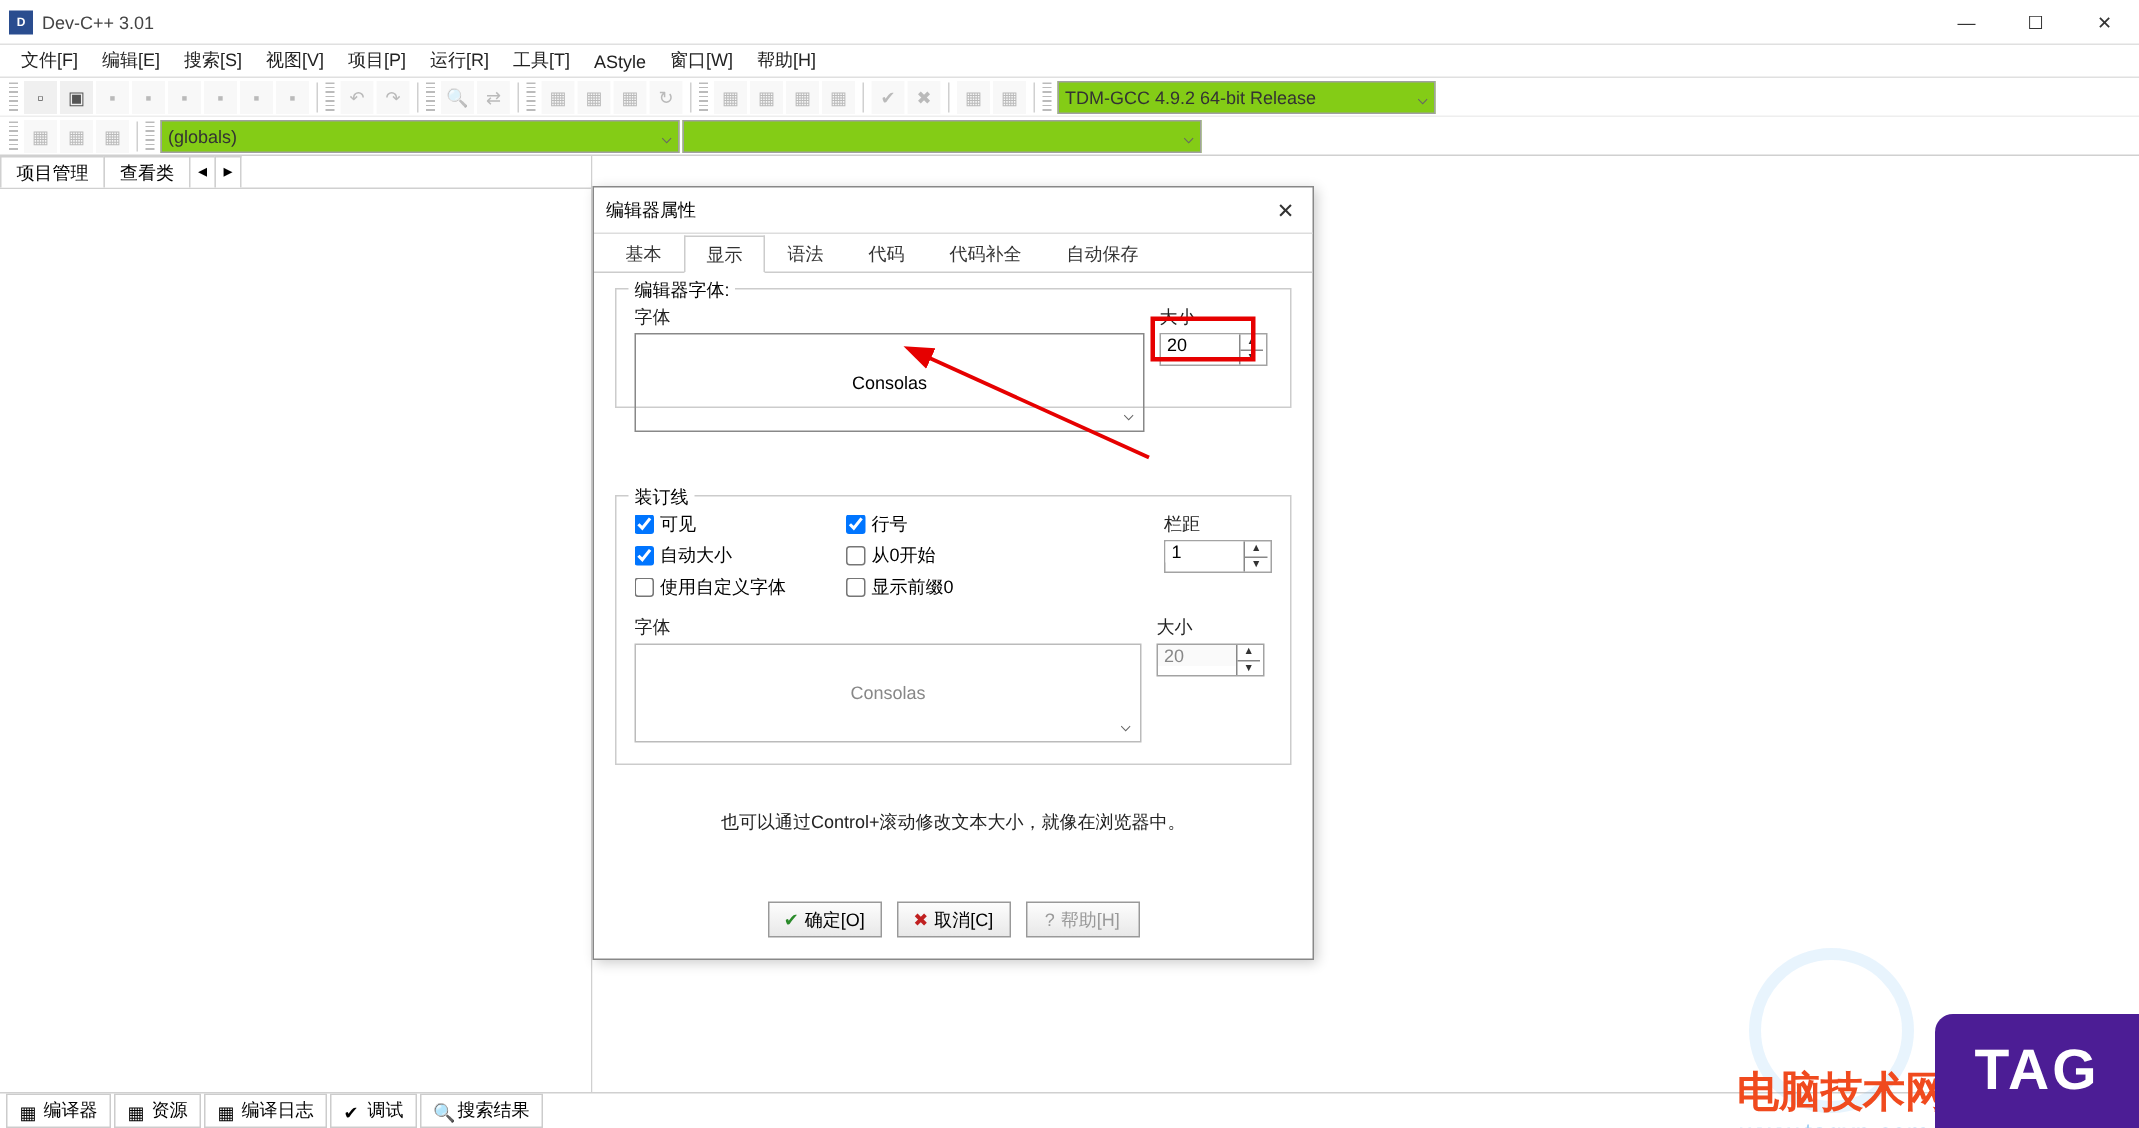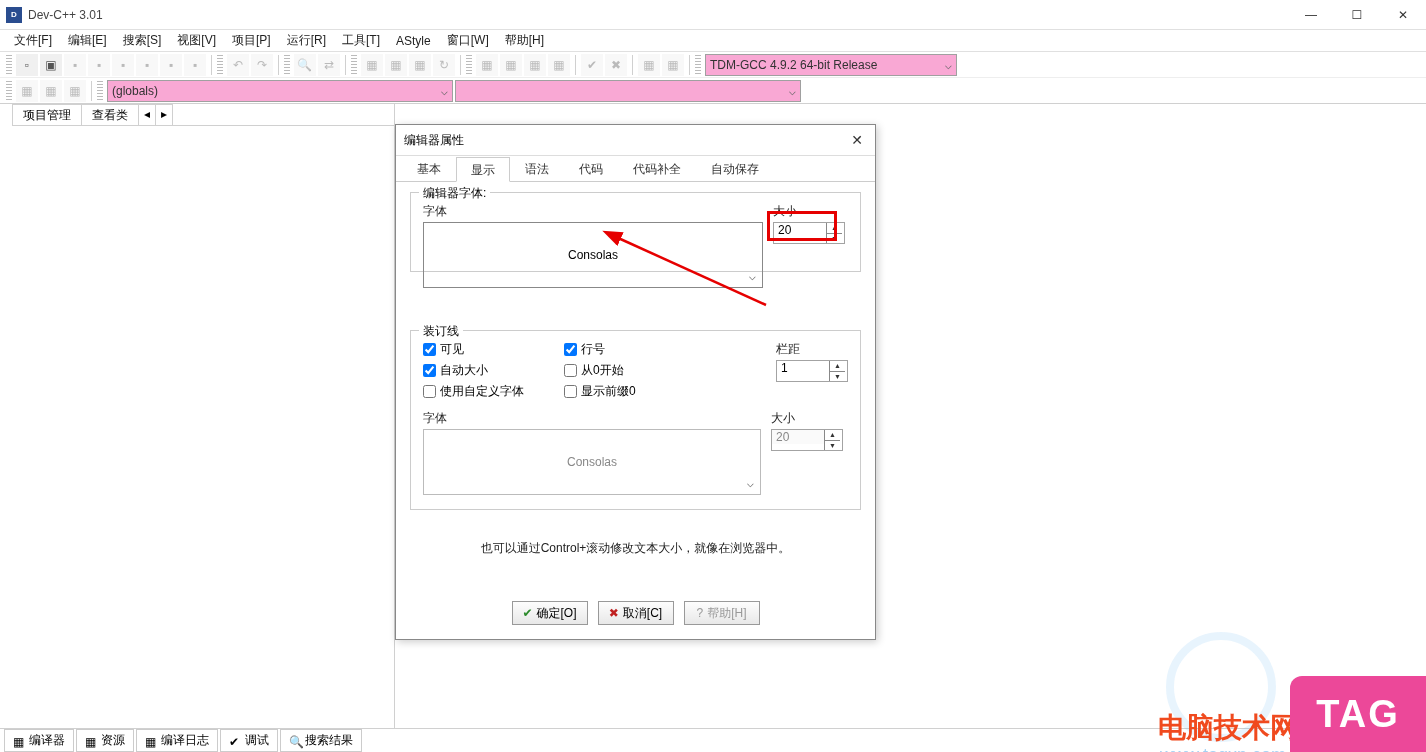--- a/index.html
+++ b/index.html
@@ -16,29 +16,29 @@
 .menubar { height: 22px; display: flex; align-items: center; padding: 0 6px; border-bottom: 1px solid #e0e0e0; }
 .menubar .menu-item { padding: 2px 8px; color: #222; }
 
 
 .toolbar-row { height: 26px; display: flex; align-items: center; padding: 0 6px; gap: 2px; border-bottom: 1px solid #eee; }
 .toolbar-row.r2 { border-bottom: 1px solid #d0d0d0; }
 .grip { width: 6px; height: 20px; background: repeating-linear-gradient(#bbb, #bbb 1px, transparent 1px, transparent 3px); margin-right: 2px; }
 .tbtn { width: 22px; height: 22px; border: 1px solid transparent; background: #f0f0f0; display: inline-flex; align-items: center; justify-content: center; color: #555; }
 .tbtn.disabled { opacity: 0.4; }
 .sep { width: 1px; height: 20px; background: #d0d0d0; margin: 0 3px; }
-.combo { height: 22px; border: 1px solid #a0a0a0; background: #f9a8d4; display: inline-flex; align-items: center; padding: 0 4px; font-family: monospace; color: #333; position: relative; }
+.combo { height: 22px; border: 1px solid #a0a0a0; background: #84cc16; display: inline-flex; align-items: center; padding: 0 4px; font-family: monospace; color: #333; position: relative; }
 .combo::after { content: "⌵"; position: absolute; right: 4px; color: #666; }
 .combo.globals { width: 346px; }
 .combo.empty { width: 346px; }
 .combo.compiler { width: 252px; }
 
 
 .main-area { display: flex; height: calc(100% - 30px - 22px - 26px - 26px - 24px); }
-.left-panel { width: 395px; border-right: 1px solid #d0d0d0; background: #fff; padding-left: 12px; }
+.left-panel { width: 395px; border-right: 1px solid #d0d0d0; background: #fff; }
 .left-tabs { height: 22px; display: flex; border-bottom: 1px solid #d0d0d0; }
 .left-tab { padding: 2px 10px; border: 1px solid #d0d0d0; border-bottom: none; background: #fff; margin-right: -1px; }
 .left-tab.scroll { width: 18px; text-align: center; padding: 2px 0; }
 .content-area { flex: 1; background: #fff; position: relative; }
 
 
 .bottom-tabs { position: absolute; bottom: 0; left: 0; right: 0; height: 24px; background: #fff; border-top: 1px solid #d0d0d0; display: flex; align-items: center; padding-left: 4px; gap: 2px; }
 .bottom-tab { padding: 2px 8px; border: 1px solid #ccc; background: #fff; display: flex; align-items: center; gap: 4px; }
 .bt-icon { width: 12px; height: 12px; display: inline-block; }
 
@@ -74,21 +74,21 @@
 .dlg-btn { width: 76px; height: 24px; border: 1px solid #999; background: linear-gradient(#fdfdfd, #e8e8e8); display: flex; align-items: center; justify-content: center; gap: 4px; }
 .dlg-btn.disabled { color: #999; }
 .dlg-btn .ico { font-size: 12px; }
 
 
 .arrow-svg { position: absolute; pointer-events: none; }
 
 
 .watermark1 { position: absolute; right: 128px; bottom: 5px; color: #f04a1e; font-size: 28px; font-weight: bold; }
 .watermark2 { position: absolute; right: 140px; bottom: -14px; color: #4aa3e8; font-size: 18px; opacity: 0.5; }
-.watermark-tag { position: absolute; right: 0; bottom: 0; width: 136px; height: 76px; background: #ec4899; border-radius: 12px 0 0 0; display: flex; align-items: center; justify-content: center; color: #fff; font-size: 38px; font-weight: bold; letter-spacing: 2px; }
+.watermark-tag { position: absolute; right: 0; bottom: 0; width: 136px; height: 76px; background: #4c1d95; border-radius: 12px 0 0 0; display: flex; align-items: center; justify-content: center; color: #fff; font-size: 38px; font-weight: bold; letter-spacing: 2px; }
 .faint-circle { position: absolute; right: 150px; bottom: 10px; width: 110px; height: 110px; border-radius: 50%; border: 8px solid rgba(100,180,240,0.15); }
 </style>
 </head>
 <body>
 
 <div class="titlebar">
   <span class="app-icon">D</span>
   <span class="title">Dev-C++ 3.01</span>
   <div class="win-controls">
     <div class="win-btn">―</div>

